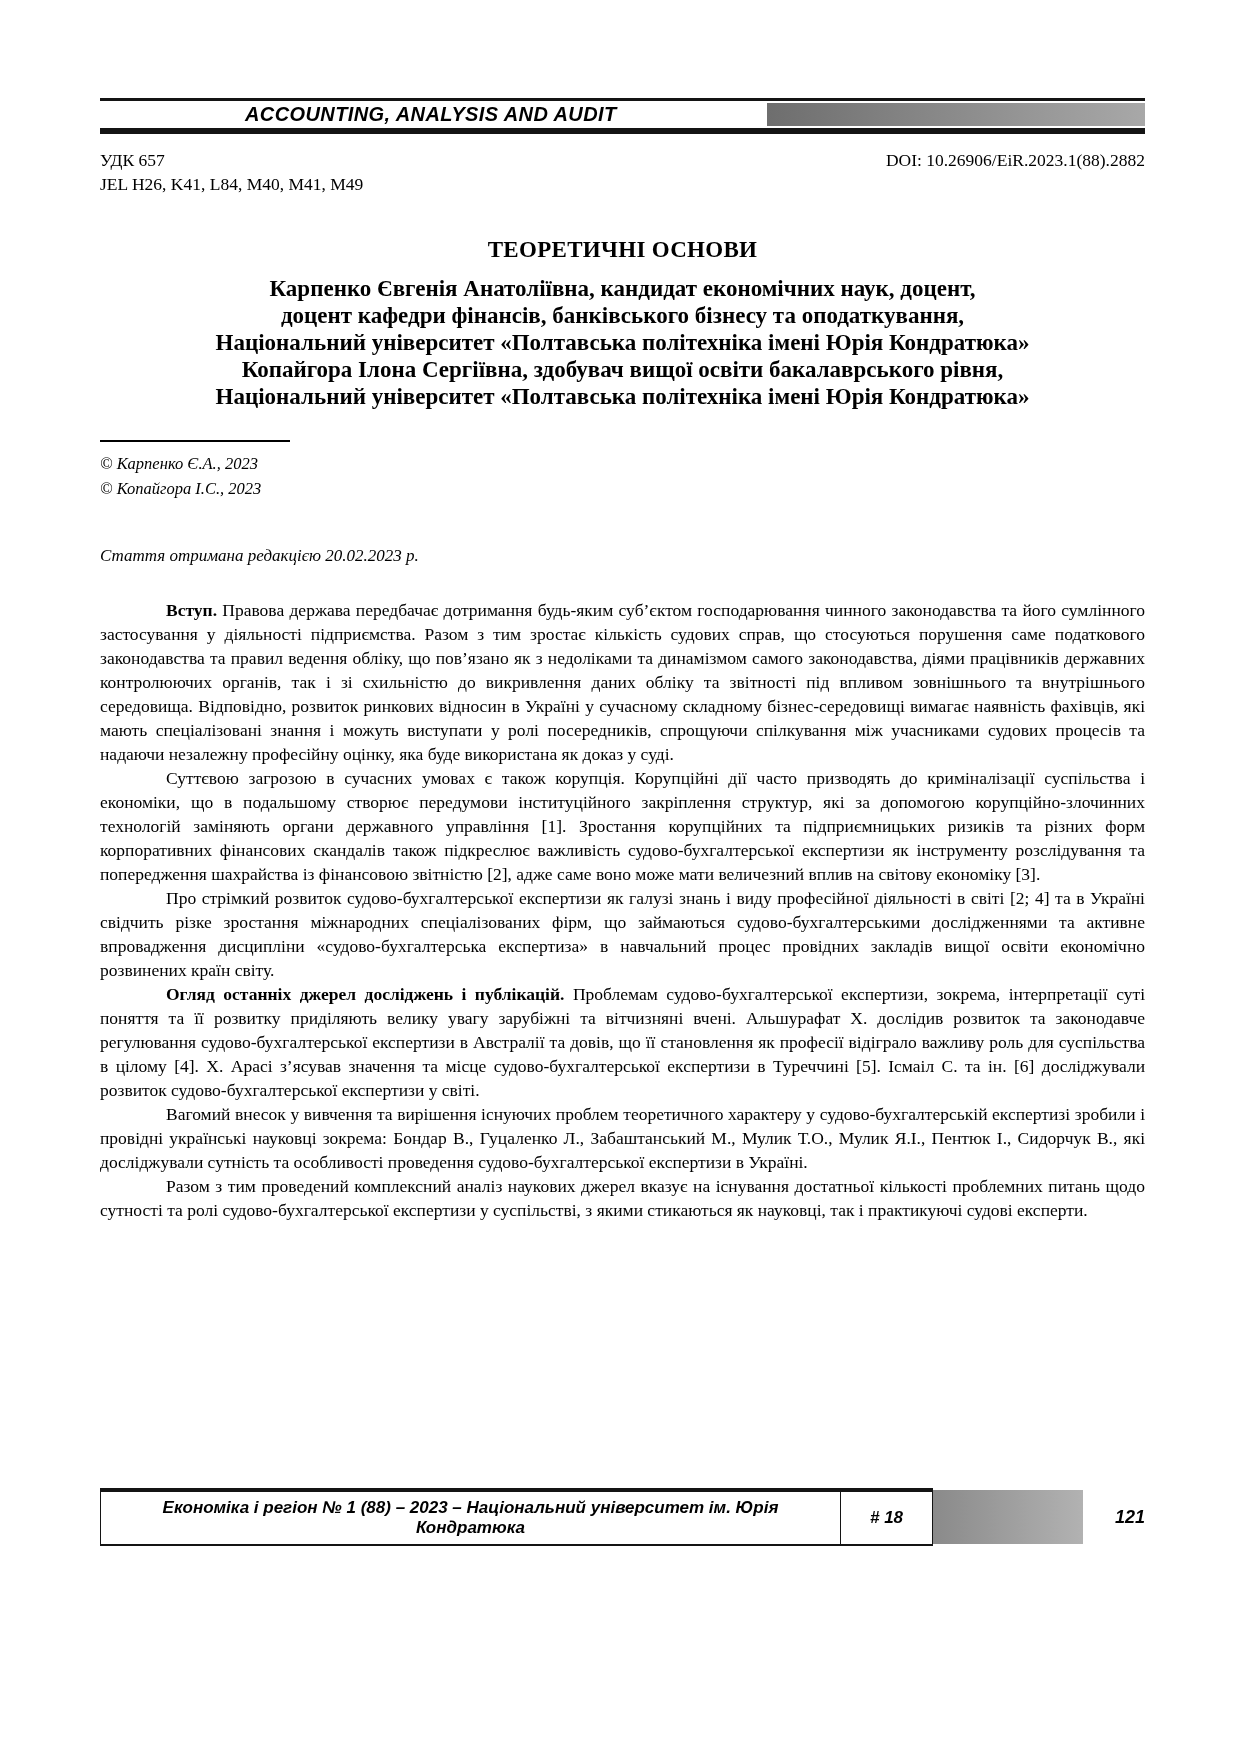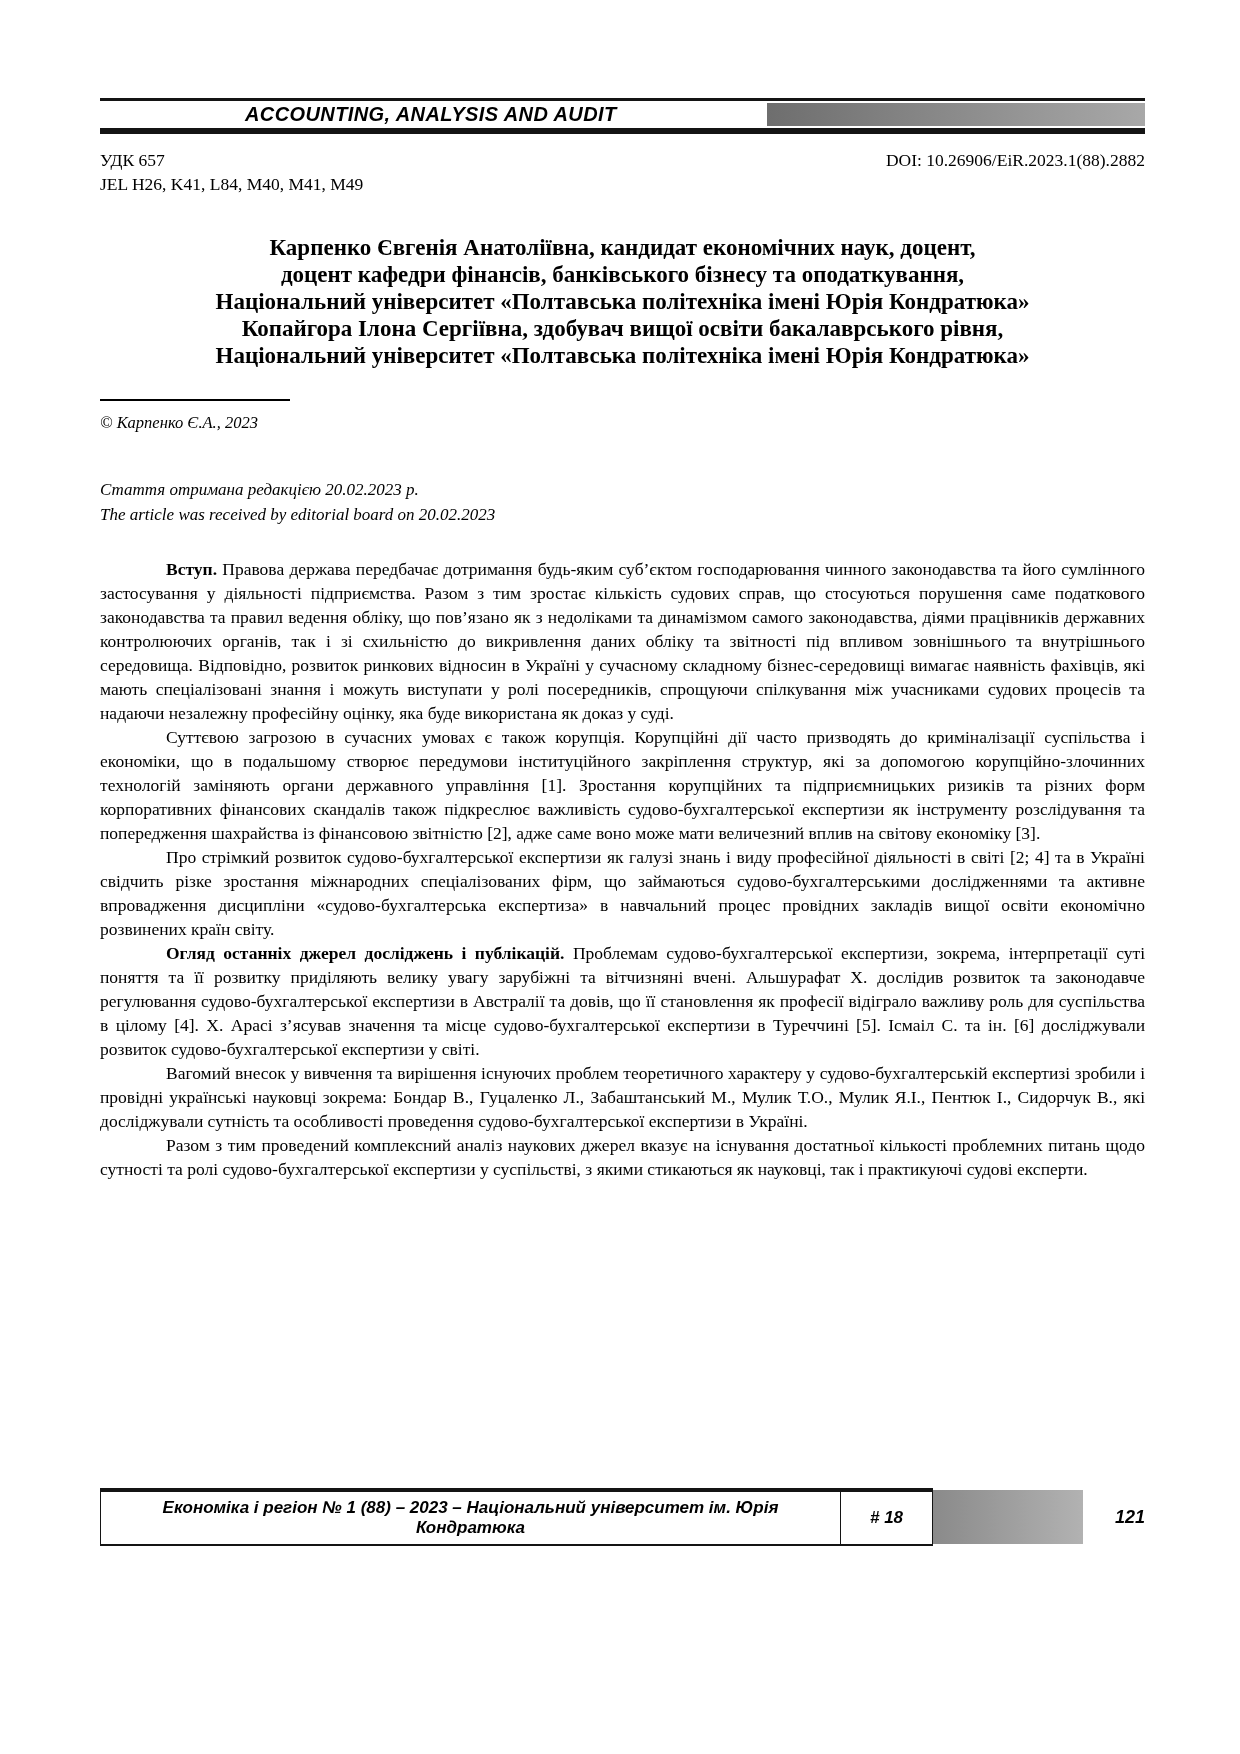--- a/index.html
+++ b/index.html
@@ -123,38 +123,39 @@
       <div class="header-band"></div>
     </div>
 
     <div class="udc-row">
       <span>УДК 657</span>
       <span>DOI: 10.26906/EiR.2023.1(88).2882</span>
     </div>
     <div class="jel">JEL H26, K41, L84, M40, M41, M49</div>
 
     <div class="title">
+      <div>ТЕОРЕТИЧНІ ОСНОВИ</div>
     </div>
 
     <div class="authors">
       <div>Карпенко Євгенія Анатоліївна, кандидат економічних наук, доцент,</div>
       <div>доцент кафедри фінансів, банківського бізнесу та оподаткування,</div>
       <div>Національний університет «Полтавська політехніка імені Юрія Кондратюка»</div>
       <div>Копайгора Ілона Сергіївна, здобувач вищої освіти бакалаврського рівня,</div>
       <div>Національний університет «Полтавська політехніка імені Юрія Кондратюка»</div>
     </div>
 
     <div class="copyright">
       <div class="copyright-rule"></div>
       <div>© Карпенко Є.А., 2023</div>
+      <div>© Копайгора І.С., 2023</div>
     </div>
 
     <div class="received">
       <div>Стаття отримана редакцією 20.02.2023 р.</div>
-      <div>The article was received by editorial board on 20.02.2023</div>
     </div>
 
     <div class="body-text">
       <p><span class="lead">Вступ.</span><span> Правова держава передбачає дотримання будь-яким суб’єктом господарювання чинного законодавства та його сумлінного застосування у діяльності підприємства. Разом з тим зростає кількість судових справ, що стосуються порушення саме податкового законодавства та правил ведення обліку, що пов’язано як з недоліками та динамізмом самого законодавства, діями працівників державних контролюючих органів, так і зі схильністю до викривлення даних обліку та звітності під впливом зовнішнього та внутрішнього середовища. Відповідно, розвиток ринкових відносин в Україні у сучасному складному бізнес-середовищі вимагає наявність фахівців, які мають спеціалізовані знання і можуть виступати у ролі посередників, спрощуючи спілкування між учасниками судових процесів та надаючи незалежну професійну оцінку, яка буде використана як доказ у суді.</span></p>
       <p><span class="lead"></span><span>Суттєвою загрозою в сучасних умовах є також корупція. Корупційні дії часто призводять до криміналізації суспільства і економіки, що в подальшому створює передумови інституційного закріплення структур, які за допомогою корупційно-злочинних технологій заміняють органи державного управління [1]. Зростання корупційних та підприємницьких ризиків та різних форм корпоративних фінансових скандалів також підкреслює важливість судово-бухгалтерської експертизи як інструменту розслідування та попередження шахрайства із фінансовою звітністю [2], адже саме воно може мати величезний вплив на світову економіку [3].</span></p>
       <p><span class="lead"></span><span>Про стрімкий розвиток судово-бухгалтерської експертизи як галузі знань і виду професійної діяльності в світі [2; 4] та в Україні свідчить різке зростання міжнародних спеціалізованих фірм, що займаються судово-бухгалтерськими дослідженнями та активне впровадження дисципліни «судово-бухгалтерська експертиза» в навчальний процес провідних закладів вищої освіти економічно розвинених країн світу.</span></p>
       <p><span class="lead">Огляд останніх джерел досліджень і публікацій.</span><span> Проблемам судово-бухгалтерської експертизи, зокрема, інтерпретації суті поняття та її розвитку приділяють велику увагу зарубіжні та вітчизняні вчені. Альшурафат Х. дослідив розвиток та законодавче регулювання судово-бухгалтерської експертизи в Австралії та довів, що її становлення як професії відіграло важливу роль для суспільства в цілому [4]. Х. Арасі з’ясував значення та місце судово-бухгалтерської експертизи в Туреччині [5]. Ісмаіл С. та ін. [6] досліджували розвиток судово-бухгалтерської експертизи у світі.</span></p>
       <p><span class="lead"></span><span>Вагомий внесок у вивчення та вирішення існуючих проблем теоретичного характеру у судово-бухгалтерській експертизі зробили і провідні українські науковці зокрема: Бондар В., Гуцаленко Л., Забаштанський М., Мулик Т.О., Мулик Я.І., Пентюк І., Сидорчук В., які досліджували сутність та особливості проведення судово-бухгалтерської експертизи в Україні.</span></p>
       <p><span class="lead"></span><span>Разом з тим проведений комплексний аналіз наукових джерел вказує на існування достатньої кількості проблемних питань щодо сутності та ролі судово-бухгалтерської експертизи у суспільстві, з якими стикаються як науковці, так і практикуючі судові експерти.</span></p>
     </div>

